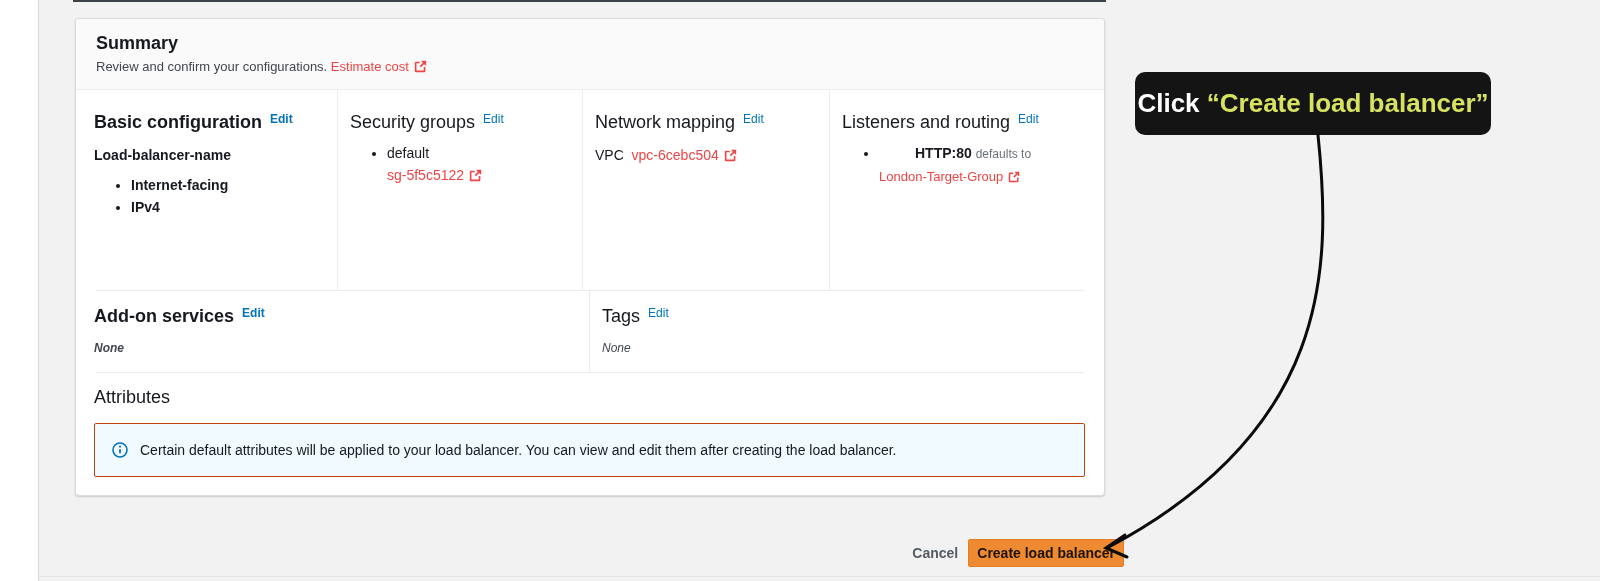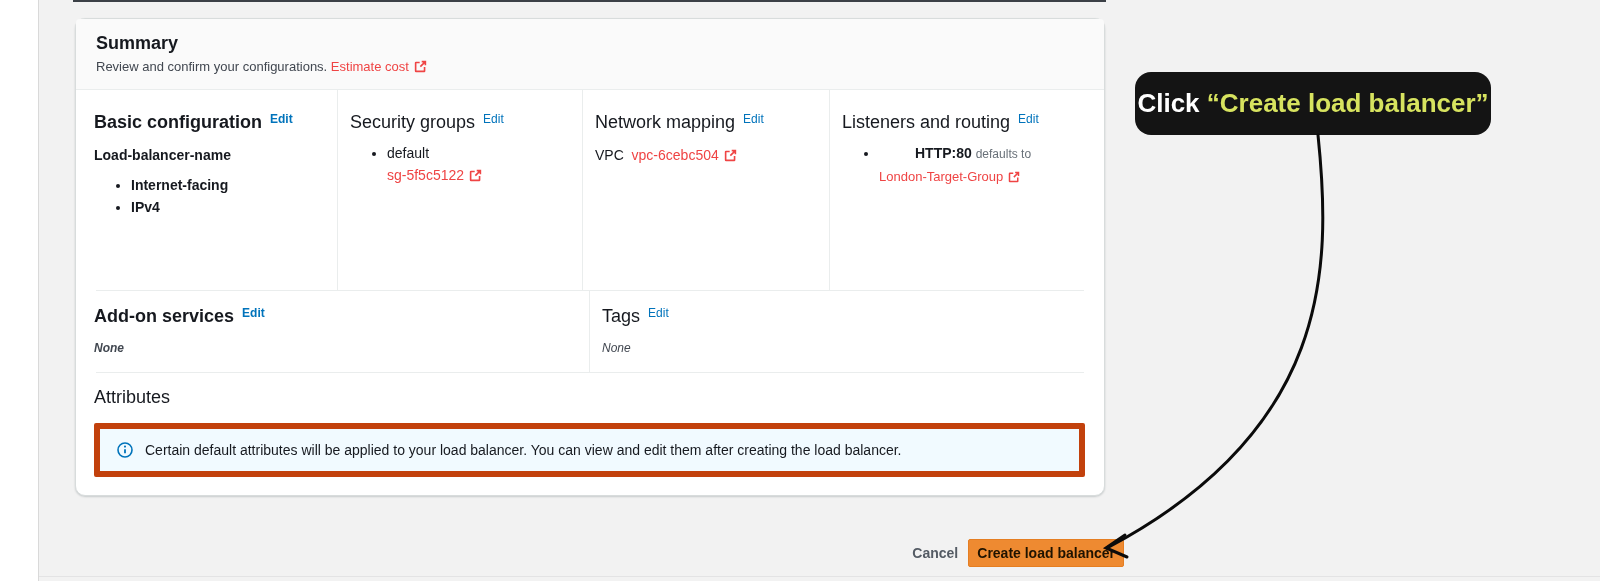--- a/index.html
+++ b/index.html
@@ -11,21 +11,21 @@
   }
   
   .left-rail{position:absolute;left:0;top:0;width:38px;height:581px;background:#ffffff;border-right:1px solid #d9d9d9;}
   
   .top-line{position:absolute;left:73px;top:0;width:1033px;height:2px;background:#3b4046;}
   .bottom-line{position:absolute;left:39px;top:576px;width:1561px;height:1px;background:#e3e3e4;}
 
   
   .panel{
     position:absolute;left:75px;top:18px;width:1030px;height:478px;
-    background:#ffffff;border:1px solid #d8dcdc;border-radius:10px;
+    background:#ffffff;border:1px solid #d8dcdc;border-radius:4px;
     box-shadow:0 1px 2px rgba(0,28,36,.18);
     box-sizing:border-box;display:flex;flex-direction:column;
   }
   .panel-header{
     background:#fafafa;border-bottom:1px solid #eaeded;
     border-radius:4px 4px 0 0;
     padding:13px 20px;height:71px;box-sizing:border-box;
   }
   .panel-title{font-size:18px;font-weight:bold;line-height:22px;}
   .panel-subtitle{font-size:13px;color:#414750;margin-top:5px;line-height:16px;}
@@ -48,39 +48,39 @@
   ul.blist li{font-size:14px;line-height:22px;}
   .sub-link{font-size:13px;display:inline-block;line-height:21px;}
   .sg-link{font-size:14px;line-height:21px;}
   .muted{color:#687078;font-size:12px;}
   .bold{font-weight:bold;padding-left:36px;}
   .none-text{font-style:italic;color:#414750;font-size:12px;margin-top:14px;}
 
   .attrs{padding:13px 20px 0 18px;}
   .info-banner{
     margin-top:15px;height:54px;box-sizing:border-box;
-    background:#f1faff;border:6px solid #c2410c;border-radius:2px;
+    background:#f1faff;border:1px solid #c2410c;border-radius:2px;
     display:flex;align-items:center;padding:0 17px;gap:12px;
     width:991px;
   }
   .info-banner .msg{font-size:14px;}
 
   
   .footer{position:absolute;top:533px;right:476px;height:40px;display:flex;align-items:center;gap:4px;}
   .cancel-btn{font-size:14px;font-weight:bold;color:#545b64;background:none;border:none;cursor:pointer;font-family:inherit;}
   .create-btn{
     height:28px;padding:0 8px;background:#ee8a31;border:1px solid #e57e22;border-radius:2px;
     font-size:14px;font-weight:bold;color:#1f1300;display:flex;align-items:center;cursor:pointer;
     font-family:inherit;
   }
 
   
   .tooltip{
     position:absolute;left:1135px;top:72px;width:356px;height:63px;
-    background:#141414;border-radius:16px;
+    background:#141414;border-radius:10px;
     display:flex;align-items:center;justify-content:center;
     font-size:26px;font-weight:bold;color:#ffffff;white-space:pre;
   }
   .tooltip .quoted{color:#d7e35f;}
   .arrow-svg{position:absolute;left:0;top:0;pointer-events:none;}
 </style>
 </head>
 <body>
 
 <div class="left-rail"></div>

